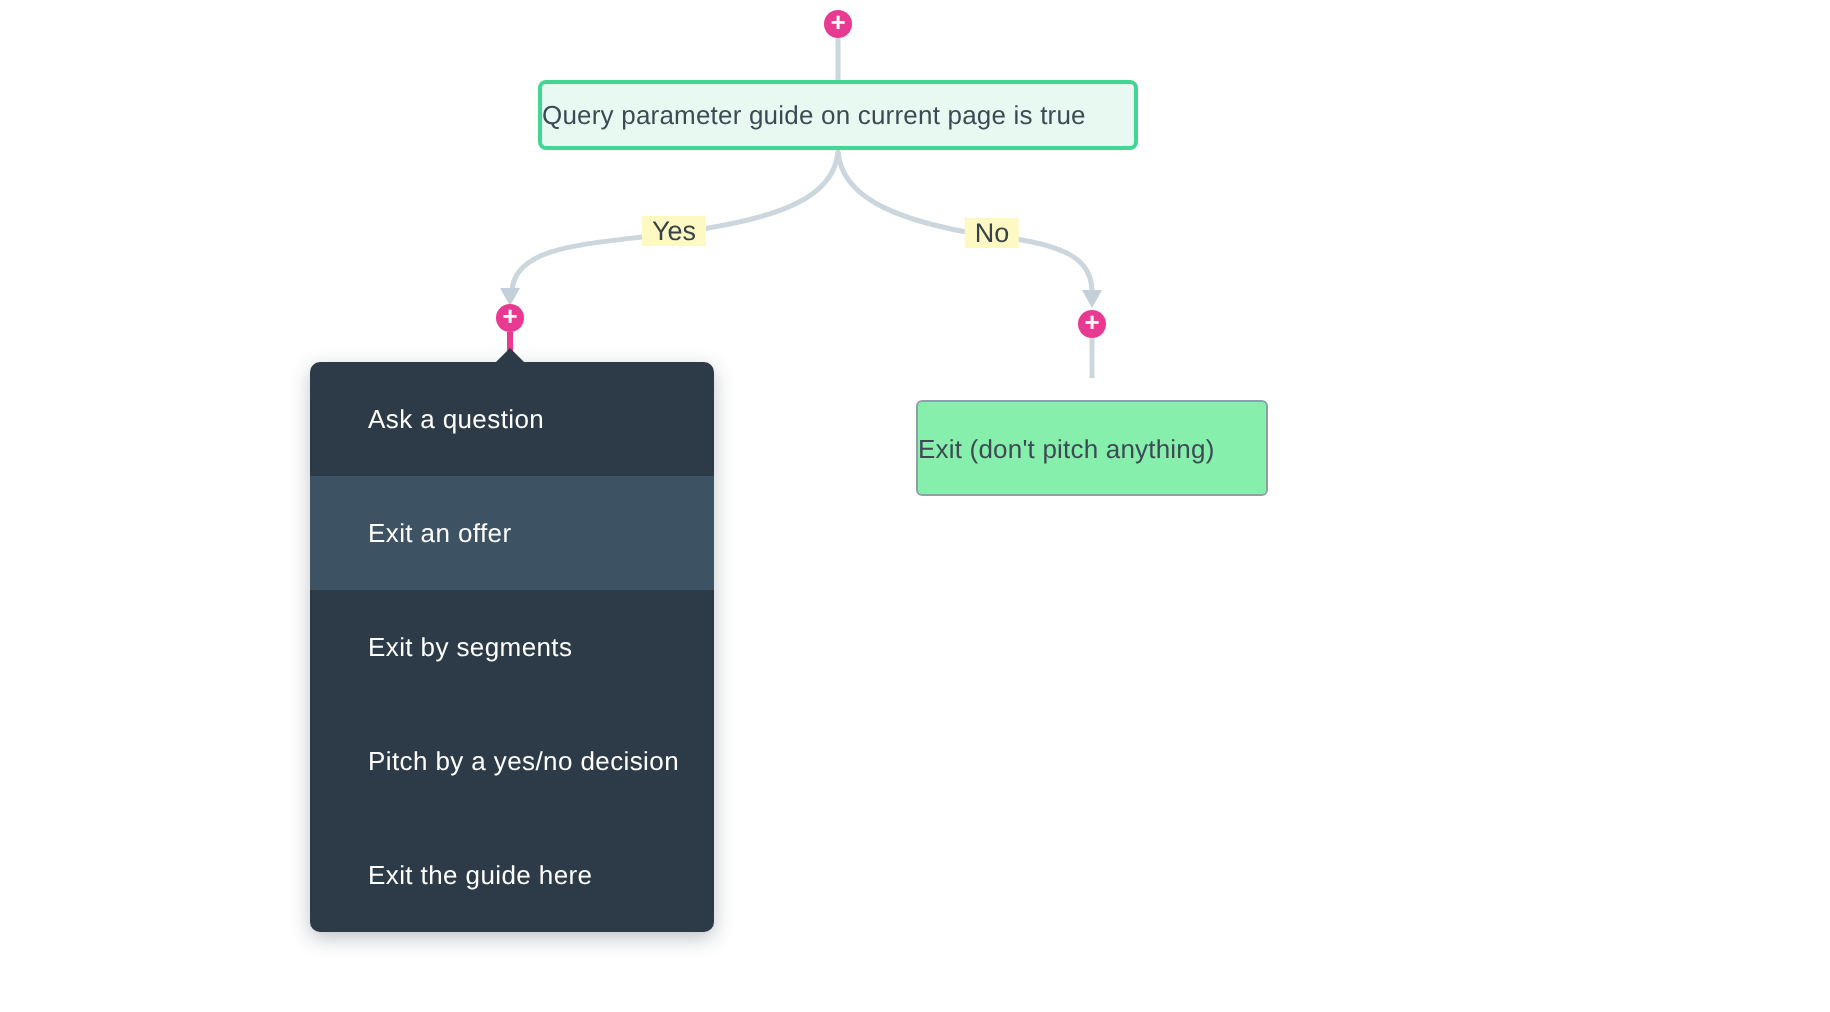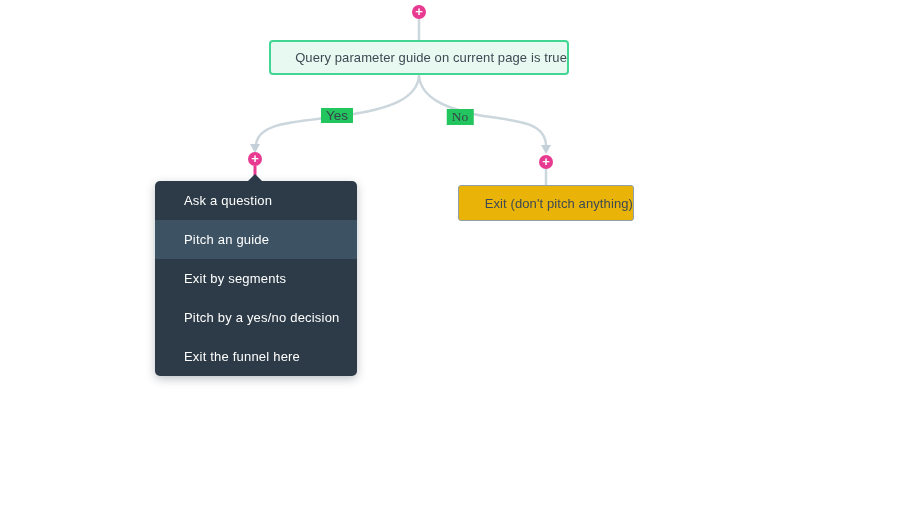--- a/index.html
+++ b/index.html
@@ -19,52 +19,52 @@
     position: absolute;
     top: 0; left: 0;
     width: 915px; height: 506px;
     z-index: 1;
     pointer-events: none;
   }
   .node {
     position: absolute;
     display: flex;
     align-items: center;
-    justify-content: flex-end;
+    justify-content: flex-start;
     font-size: 13px;
     color: #3d4a54;
     letter-spacing: 0.1px;
     z-index: 2;
     cursor: pointer;
   }
   .condition-node {
     left: 269px; top: 40px;
     width: 300px; height: 35px;
     background: #e8f9f1;
     border: 2px solid #42d693;
     border-radius: 4px;
   }
   .exit-node {
-    left: 458px; top: 185px;
-    width: 176px; height: 36px;
-    background: #eab308;
+    left: 458px; top: 200px;
+    width: 176px; height: 48px;
+    background: #86efac;
     border: 1px solid #90a0ab;
     border-radius: 3px;
   }
   .branch-label {
     position: absolute;
     transform: translateX(-50%);
-    background: #22c55e;
+    background: #fef9c3;
     padding: 0 5px;
     font-size: 13.5px;
     color: #37424a;
     z-index: 2;
   }
   .branch-label.yes { left: 337px; top: 108px; }
-  .branch-label.no  { left: 460px; top: 109px; font-family: Liberation Serif, serif; }
+  .branch-label.no  { left: 496px; top: 109px; }
   .add-node {
     position: absolute;
     width: 14px; height: 14px;
     border-radius: 50%;
     background: #e73a90;
     color: #ffffff;
     font-size: 13px;
     font-weight: 700;
     line-height: 12px;
     display: flex;
@@ -91,21 +91,21 @@
     content: "";
     position: absolute;
     top: -7px;
     left: 93px;
     width: 0; height: 0;
     border-left: 7px solid transparent;
     border-right: 7px solid transparent;
     border-bottom: 7px solid #2c3b47;
   }
   .menu-item {
-    height: 39px;
+    height: 57px;
     display: flex;
     align-items: center;
     padding-left: 29px;
     color: #ffffff;
     font-size: 13px;
     letter-spacing: 0.2px;
     cursor: pointer;
   }
   .menu-item:first-child { border-radius: 5px 5px 0 0; }
   .menu-item:last-child  { border-radius: 0 0 5px 5px; }
@@ -144,19 +144,19 @@
   <div class="add-node right">
     <span>+</span>
   </div>
 
   <div class="node exit-node">
     <span>Exit (don't pitch anything)</span>
   </div>
 
   <div class="menu">
     <div class="menu-item">Ask a question</div>
-    <div class="menu-item highlighted">Pitch an guide</div>
+    <div class="menu-item highlighted">Exit an offer</div>
     <div class="menu-item">Exit by segments</div>
     <div class="menu-item">Pitch by a yes/no decision</div>
-    <div class="menu-item">Exit the funnel here</div>
+    <div class="menu-item">Exit the guide here</div>
   </div>
 
 </div>
 
 </body></html>

